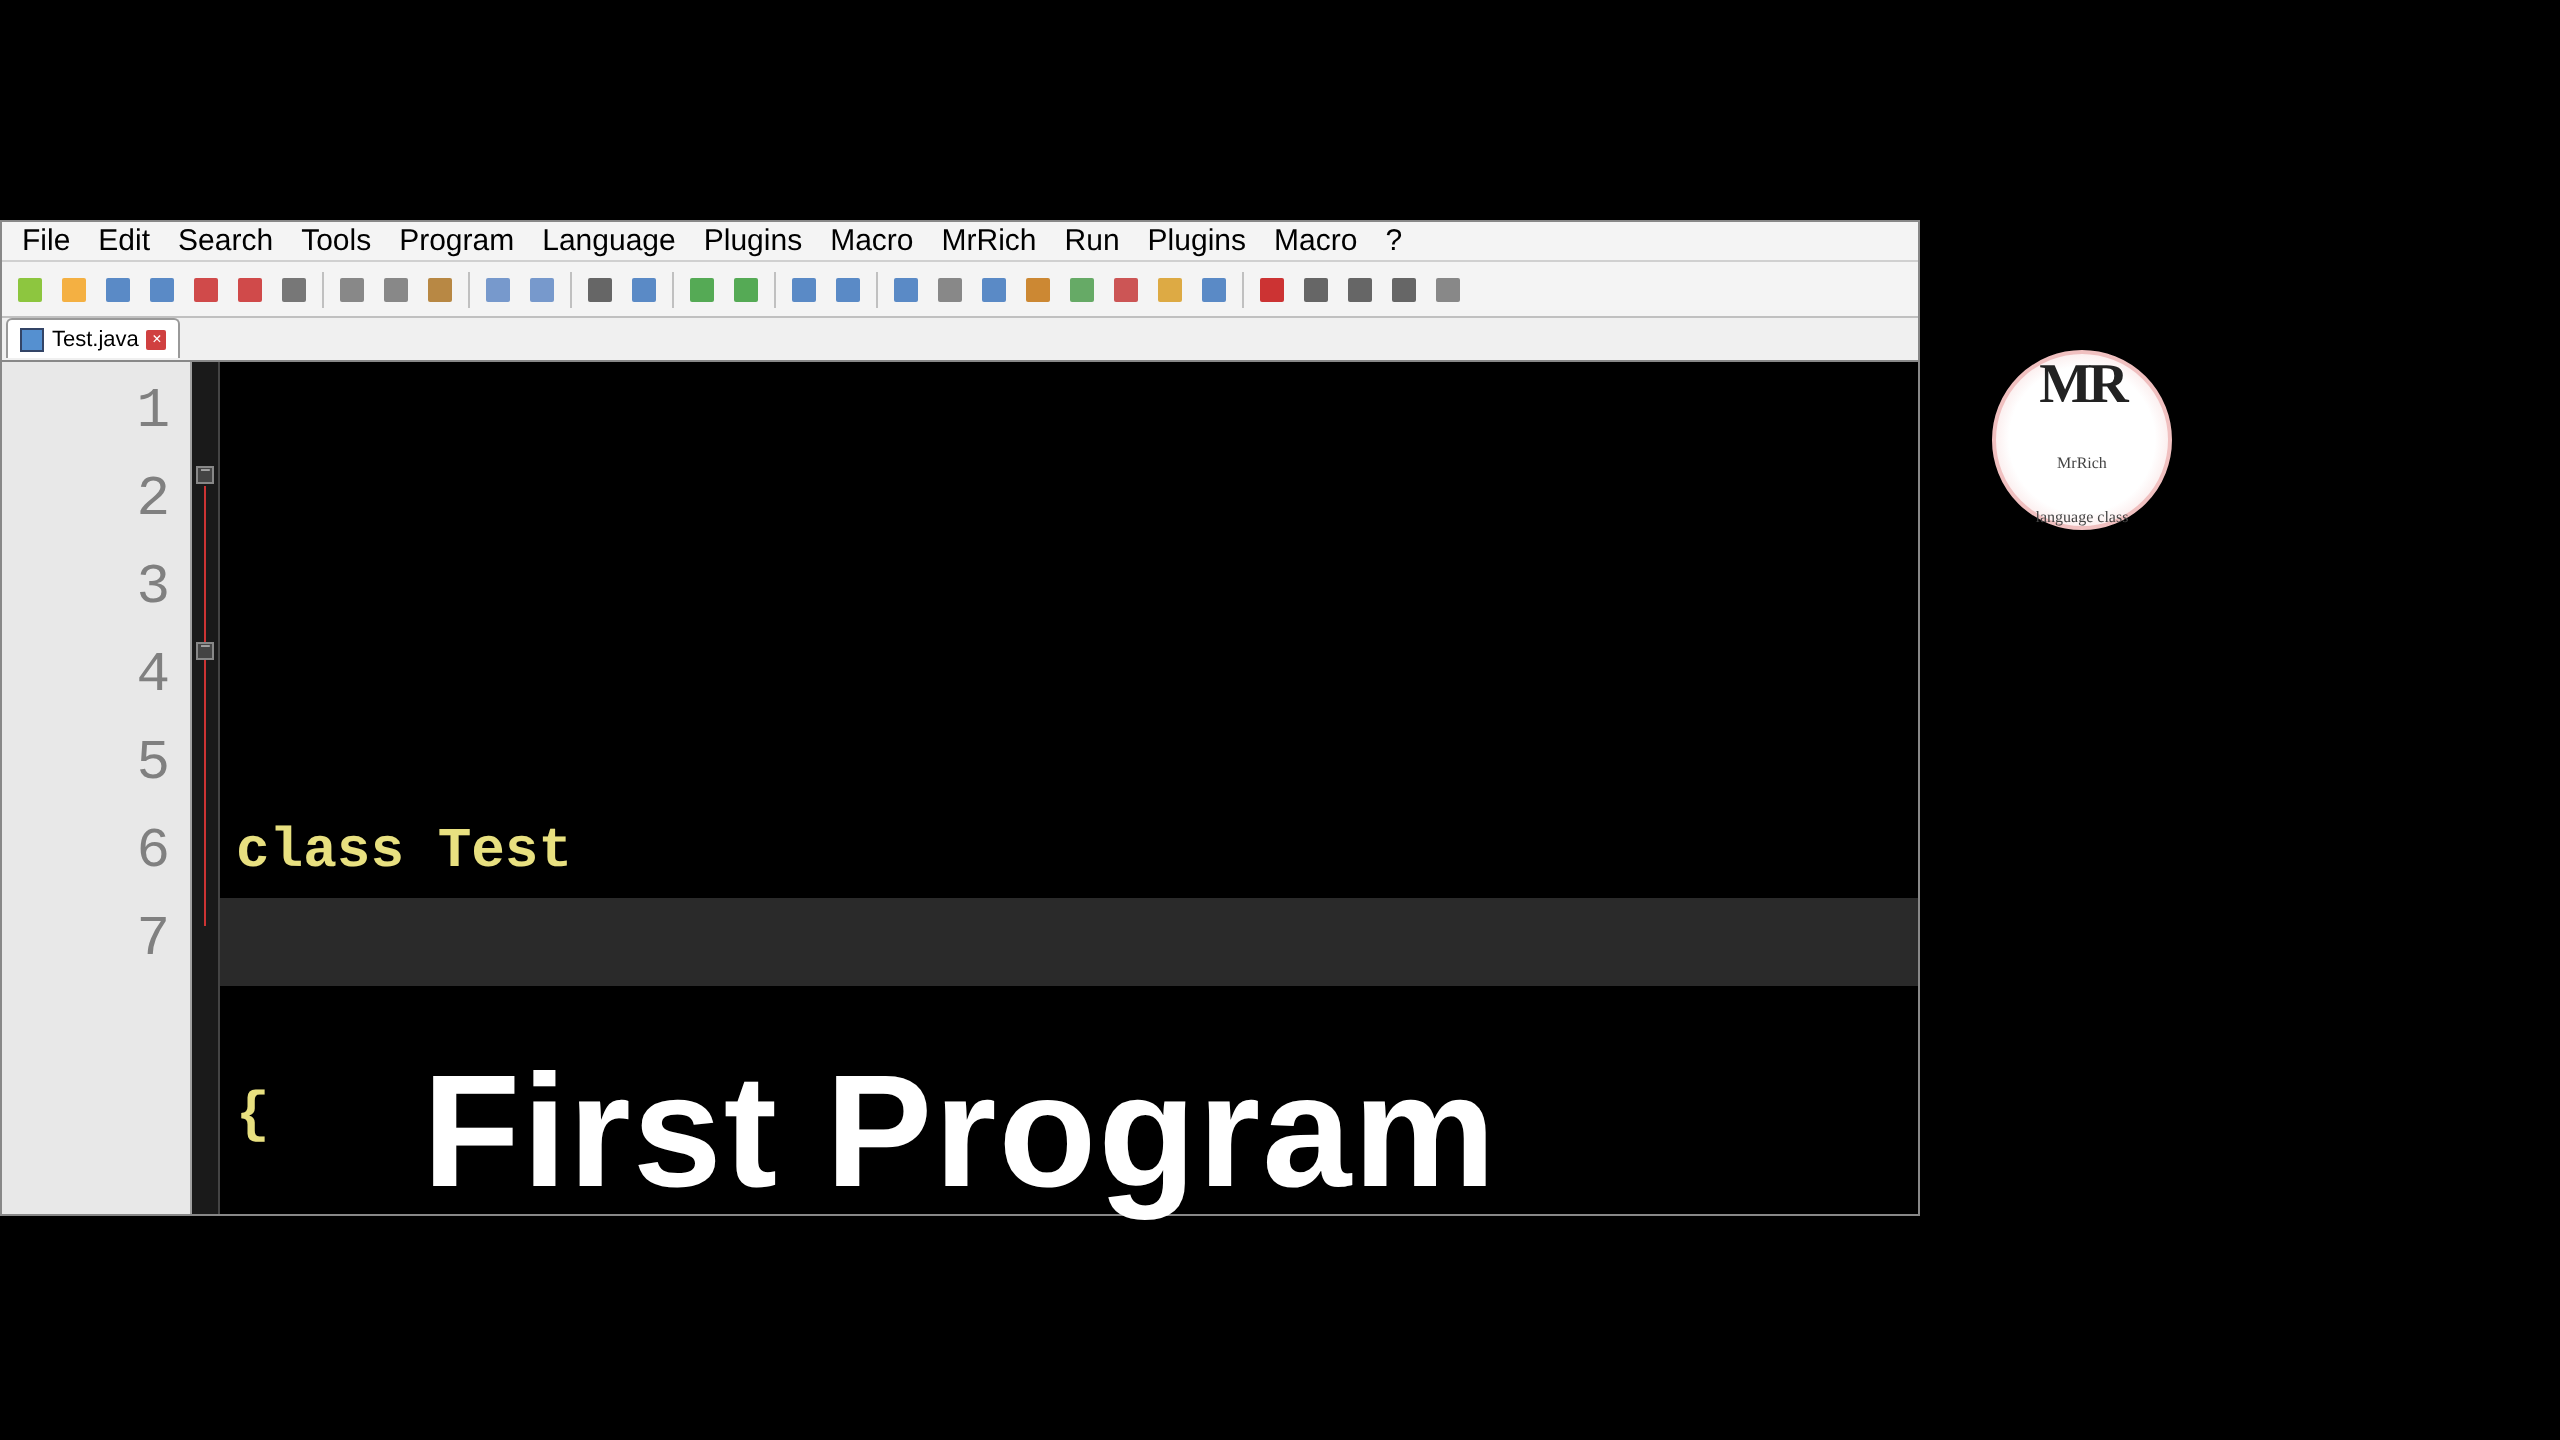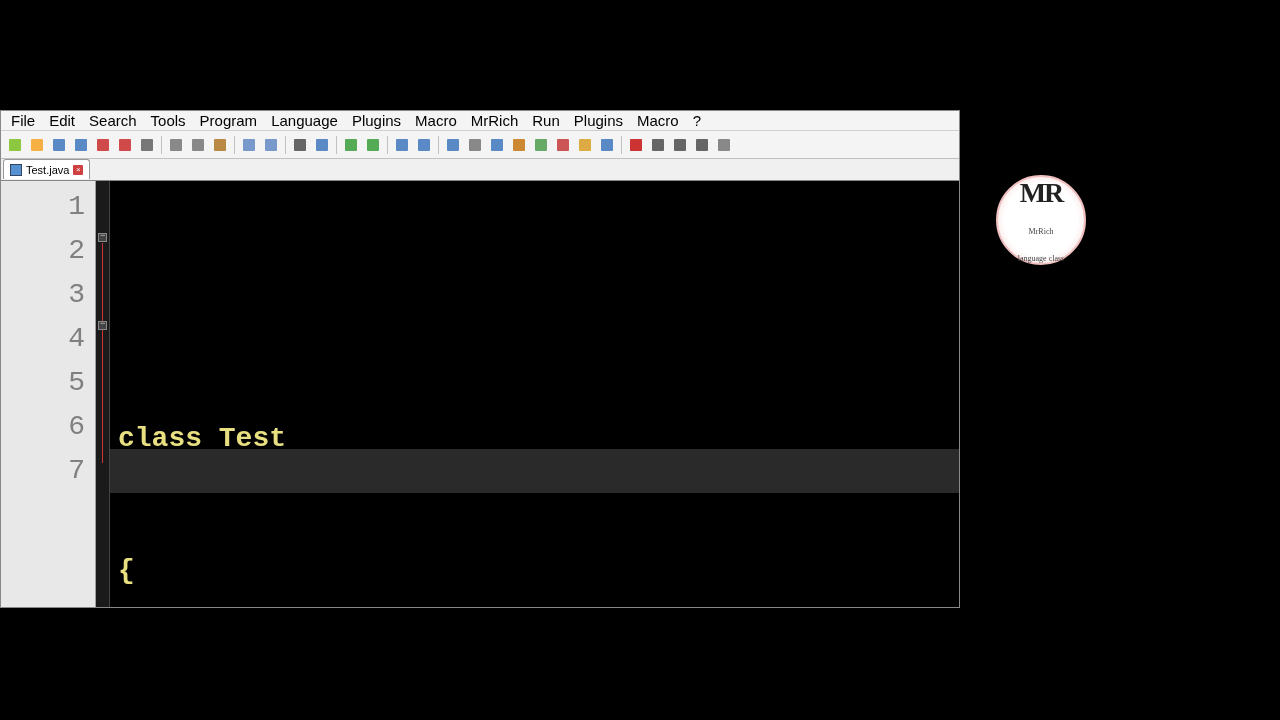--- a/index.html
+++ b/index.html
@@ -150,21 +150,21 @@
   color: #ccc;
   font-size: 9px;
   position: absolute;
   left: 1px;
   top: -3px;
 }
 .code-area {
   flex: 1;
   background: #000;
   color: #e8e080;
-  padding: 16px 8px;
+  padding: 4px 8px;
   line-height: 44px;
   font-weight: bold;
   position: relative;
   white-space: pre;
 }
 .code-line {
   height: 44px;
   white-space: pre;
 }
 .cursor-line-bg {
@@ -381,14 +381,15 @@
     </div>
 
   </div>
 
   <div class="logo">
     <div class="logo-mr">MR</div>
     <div class="logo-sub">MrRich</div>
     <div class="logo-sub">language class</div>
   </div>
 
+  <div class="overlay-title">First  Program</div>
 
 </div>
 
 </body></html>

